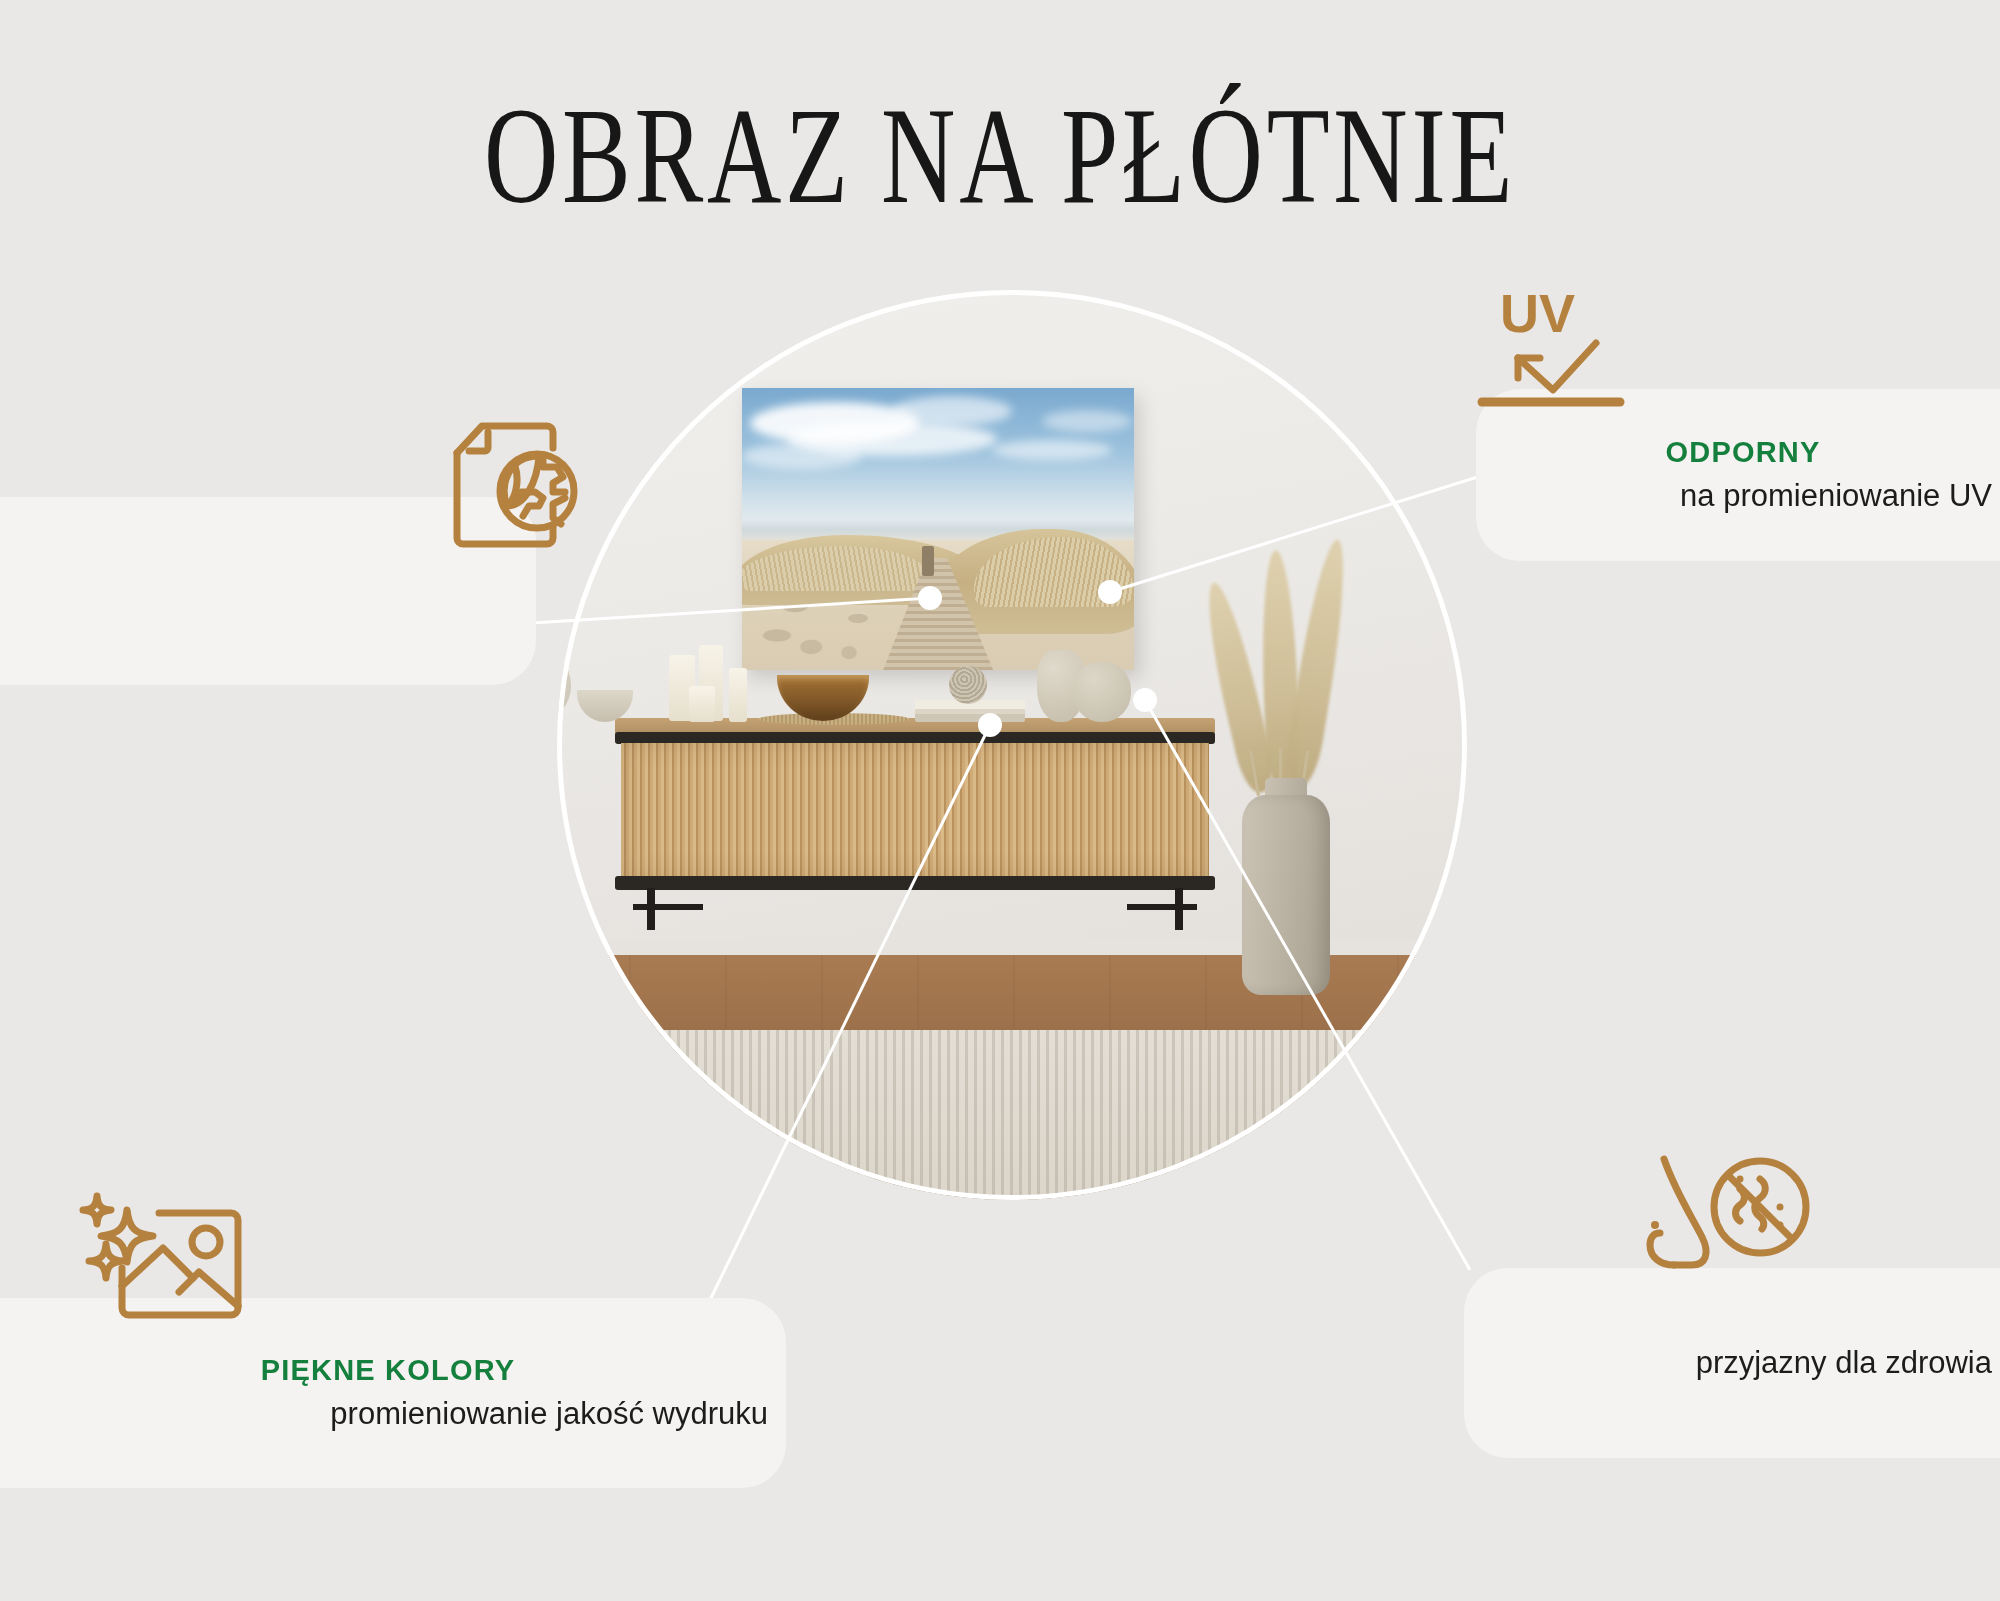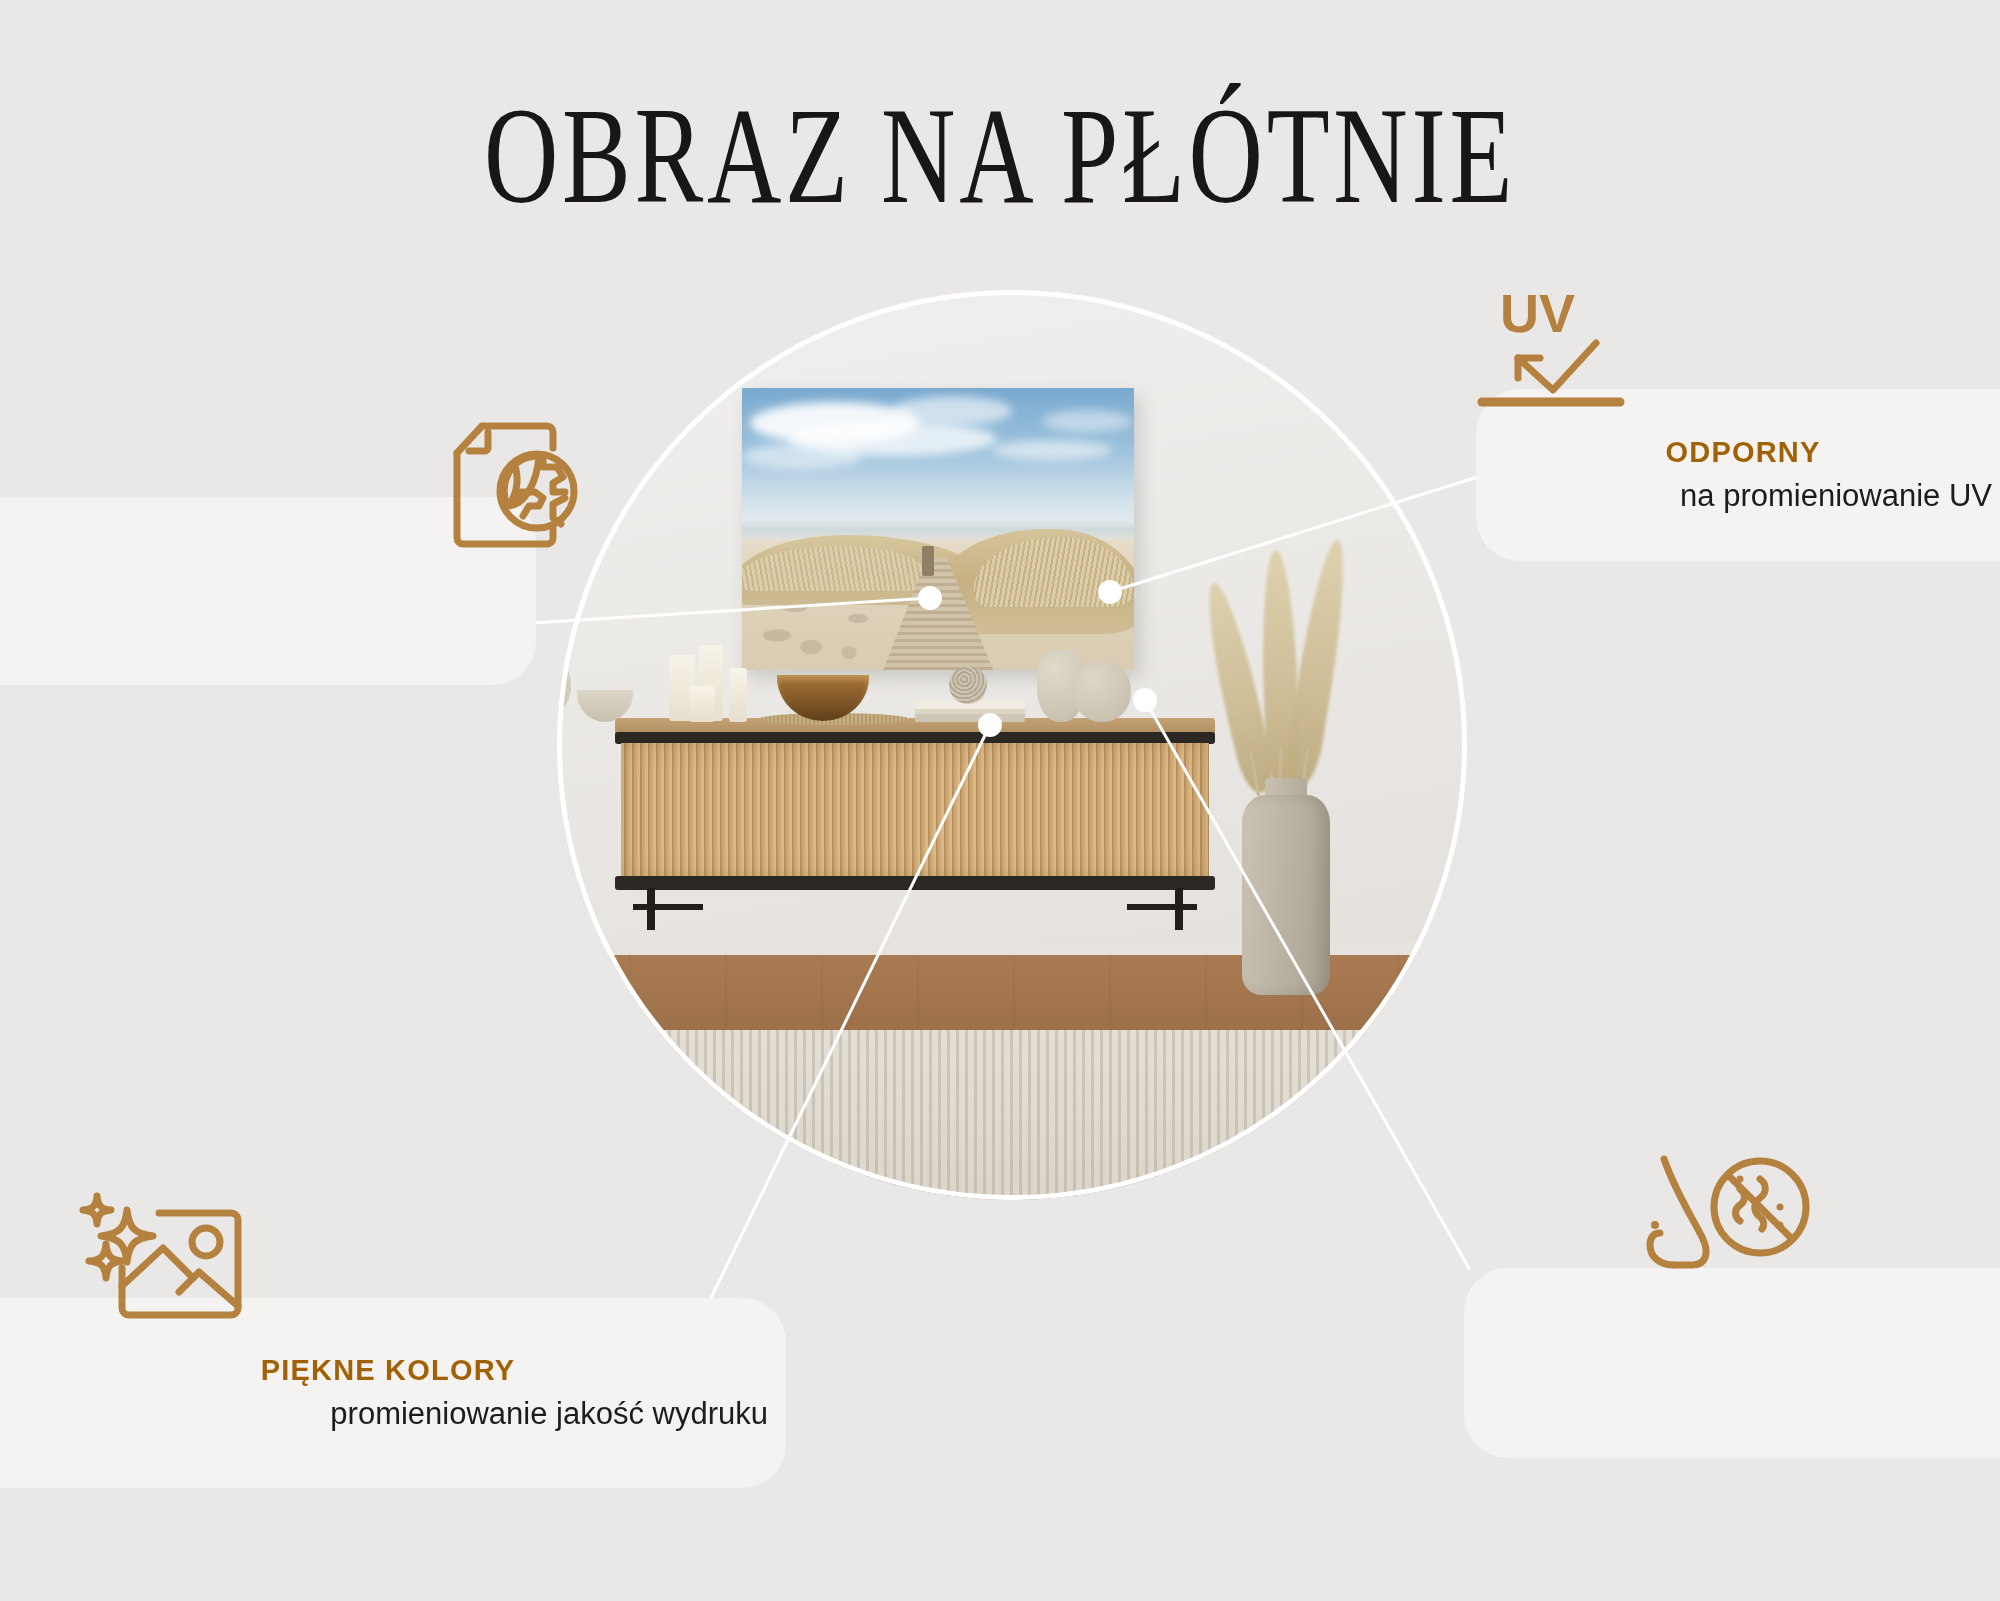--- a/index.html
+++ b/index.html
@@ -236,21 +236,21 @@
     background:#f4f3f1;
     z-index:8;
     display:flex;
     align-items:center;
   }
   .card-left  { border-radius:0 44px 44px 0; }
   .card-right { border-radius:44px 0 0 44px; }
 
   .card-text { width:100%; text-align:center; padding:0 18px; }
   .card-title {
-    font-size:29px; font-weight:700; color:#a16207;
+    font-size:29px; font-weight:700; color:#15803d;
     letter-spacing:1.2px; line-height:1.1; margin-bottom:9px;
   }
   .card-sub { font-size:31px; color:#1c1c1c; line-height:1.15; font-weight:400;text-align:right; }
 
   
   #card-eko   { left:-10px;  top:497px;  width:546px;  height:188px; }
   #card-uv    { left:1476px; top:389px;  width:534px;  height:172px; }
   #card-kol   { left:-10px;  top:1298px; width:796px;  height:190px; }
   #card-bez   { left:1464px; top:1268px; width:546px;  height:190px; }
 
@@ -415,14 +415,15 @@
 
 <div class="card card-left" id="card-kol">
   <div class="card-text">
     <div class="card-title">PIĘKNE KOLORY</div>
     <div class="card-sub">promieniowanie jakość wydruku</div>
   </div>
 </div>
 
 <div class="card card-right" id="card-bez">
   <div class="card-text">
+    <div class="card-sub">przyjazny dla zdrowia</div>
   </div>
 </div>
 
 </body></html>

